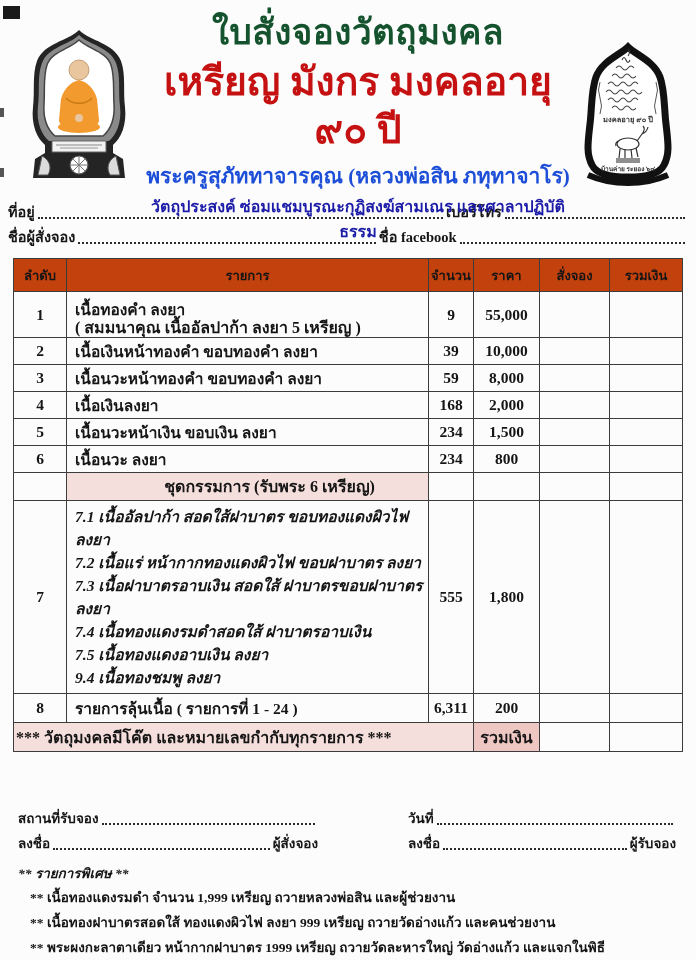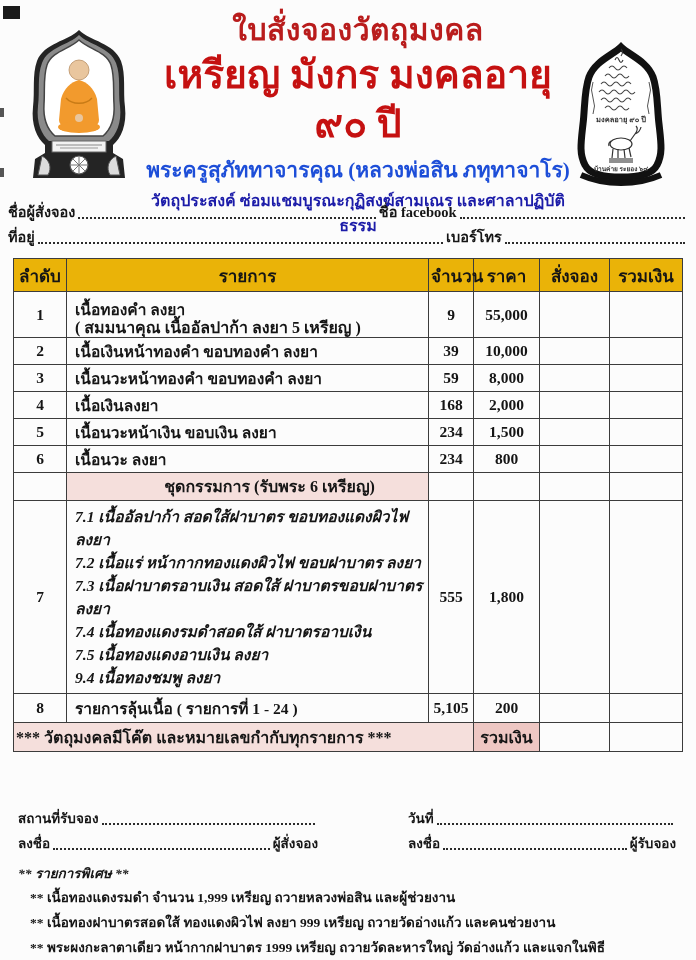--- a/index.html
+++ b/index.html
@@ -6,36 +6,36 @@
   body{
     width:696px;height:960px;overflow:hidden;position:relative;
     background:#fcfcfc;color:#151515;
     font-family:"Liberation Serif","DejaVu Serif",serif;
     font-weight:700;
   }
   .artifact{position:absolute;background:#1a1a1a;}
   
   .header{position:relative;height:192px;}
   .header-center{position:absolute;left:140px;right:120px;top:10px;text-align:center;}
-  .title-blue{font-size:30px;line-height:1.3;color:#b91c1c;letter-spacing:0.5px;}
+  .title-blue{font-size:35px;line-height:1.3;color:#14532d;letter-spacing:0.5px;}
   .title-red{font-size:39px;line-height:1.25;color:#c51111;margin-top:2px;}
   .sub1{font-size:21px;color:#1d4ed8;margin-top:4px;}
   .sub2{font-size:16px;color:#1b1ba8;margin-top:2px;}
   .monk-wrap{position:absolute;left:22px;top:28px;width:114px;height:158px;}
-  .amulet-wrap{position:absolute;right:23px;top:42px;width:104px;height:146px;}
+  .amulet-wrap{position:absolute;right:16px;top:42px;width:104px;height:146px;}
   
   .formlines{margin:6px 8px 0 8px;}
   .formline{display:flex;align-items:flex-end;font-size:14.5px;height:25px;}
   .dots{border-bottom:2px dotted #2b2b2b;margin:0 3px 4px 3px;height:2px;}
   
   table{border-collapse:collapse;margin:10px 0 0 13px;width:669px;table-layout:fixed;}
   col.c-no{width:53px;} col.c-item{width:362px;} col.c-qty{width:45px;}
   col.c-price{width:66px;} col.c-order{width:70px;} col.c-total{width:73px;}
   th,td{border:1.6px solid #3c3c3c;padding:0 2px;font-weight:700;}
-  th{background:#eab308;font-size:17px;height:32px;}
+  th{background:#c2410c;font-size:13px;height:32px;}
   td{font-size:15.5px;}
   td.num{text-align:center;}
   td.item{padding-left:8px;}
   tr.r1 td{height:45px;}
   tr.std td{height:26px;}
   .item-note{font-size:16px;line-height:11px;}
   td.committee{background:#f5dfdc;text-align:center;font-size:16px;height:27px;padding-left:46px;}
   td.lines7{padding:4px 2px 4px 8px;}
   td.lines7 div{line-height:23px;font-style:italic;}
   tr.r8 td{height:28px;}
@@ -101,29 +101,29 @@
         <path d="M42 99 q-3 2 -2 5"></path>
       </g>
       <rect x="40" y="116" width="24" height="5" fill="#8f8f8f"></rect>
       <text x="52" y="129" font-size="6.5" text-anchor="middle" fill="#333">บ้านค่าย ระยอง ๖๔</text>
     </svg>
   </div>
 </div>
 
 <div class="formlines">
   <div class="formline">
+    <span>ที่อยู่</span>
+    <span class="dots" style="flex:2.25;"></span>
+    <span>เบอร์โทร</span>
+    <span class="dots" style="flex:1;"></span>
+  </div>
+  <div class="formline">
     <span>ชื่อผู้สั่งจอง</span>
     <span class="dots" style="flex:1.32;"></span>
     <span>ชื่อ facebook</span>
-    <span class="dots" style="flex:1;"></span>
-  </div>
-  <div class="formline">
-    <span>ที่อยู่</span>
-    <span class="dots" style="flex:2.25;"></span>
-    <span>เบอร์โทร</span>
     <span class="dots" style="flex:1;"></span>
   </div>
 </div>
 
 <table>
   <colgroup>
     <col class="c-no">
       <col class="c-item">
       <col class="c-qty">
     <col class="c-price">
@@ -218,21 +218,21 @@
     </td>
     <td class="num">555</td>
     <td class="num">1,800</td>
     <td></td>
     <td></td>
   </tr>
 
   <tr class="r8">
     <td class="num">8</td>
     <td class="item">รายการลุ้นเนื้อ ( รายการที่ 1 - 24 )</td>
-    <td class="num">5,105</td>
+    <td class="num">6,311</td>
     <td class="num">200</td>
     <td></td>
     <td></td>
   </tr>
 
   <tr>
     <td colspan="3" class="foot-note">*** วัตถุมงคลมีโค๊ต และหมายเลขกำกับทุกรายการ ***</td>
     <td class="foot-total">รวมเงิน</td>
     <td></td>
     <td></td>

